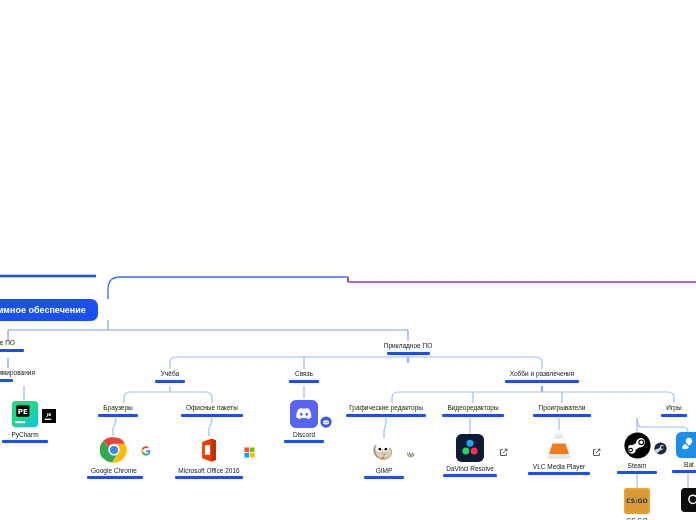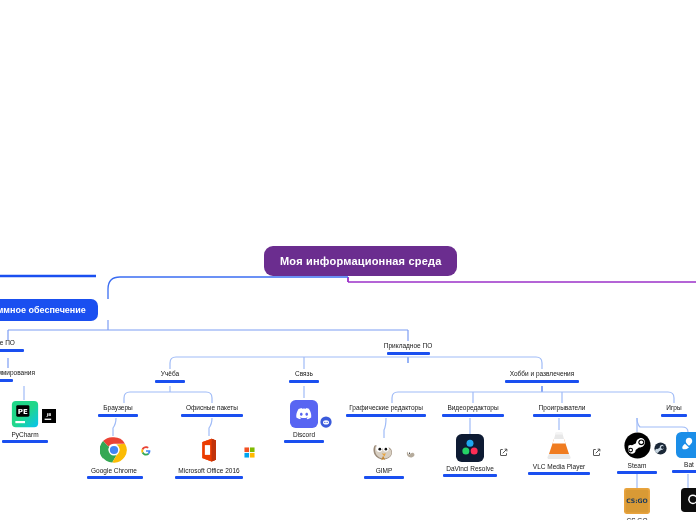--- a/index.html
+++ b/index.html
@@ -131,23 +131,20 @@
 
     <path d="M559 418 L559 430" stroke="#9fbbf7" stroke-width="1.2" fill="none"></path>
 
     <path d="M637 418 Q637 424 640 427 L682 427 Q688 427 688 432" stroke="#9fbbf7" stroke-width="1.2" fill="none"></path>
     <path d="M637 418 L637 432" stroke="#9fbbf7" stroke-width="1.2" fill="none"></path>
 
     <path d="M637 474 L637 488" stroke="#9fbbf7" stroke-width="1.2" fill="none"></path>
     <path d="M688 474 L688 488" stroke="#9fbbf7" stroke-width="1.2" fill="none"></path>
   </svg>
 
-  <div class="root-node">
-    <span>Моя информационная среда</span>
-  </div>
 
   <div class="pill-node" style="left:-47px;top:299px;">
     <span>Программное обеспечение</span>
   </div>
 
   <div class="bar-node cut-left" style="left:-30px;top:338px;width:60px;">
     <span class="lbl">Системное ПО</span>
     <span class="bar" style="width:44px;margin-left:10px;"></span>
   </div>
 

